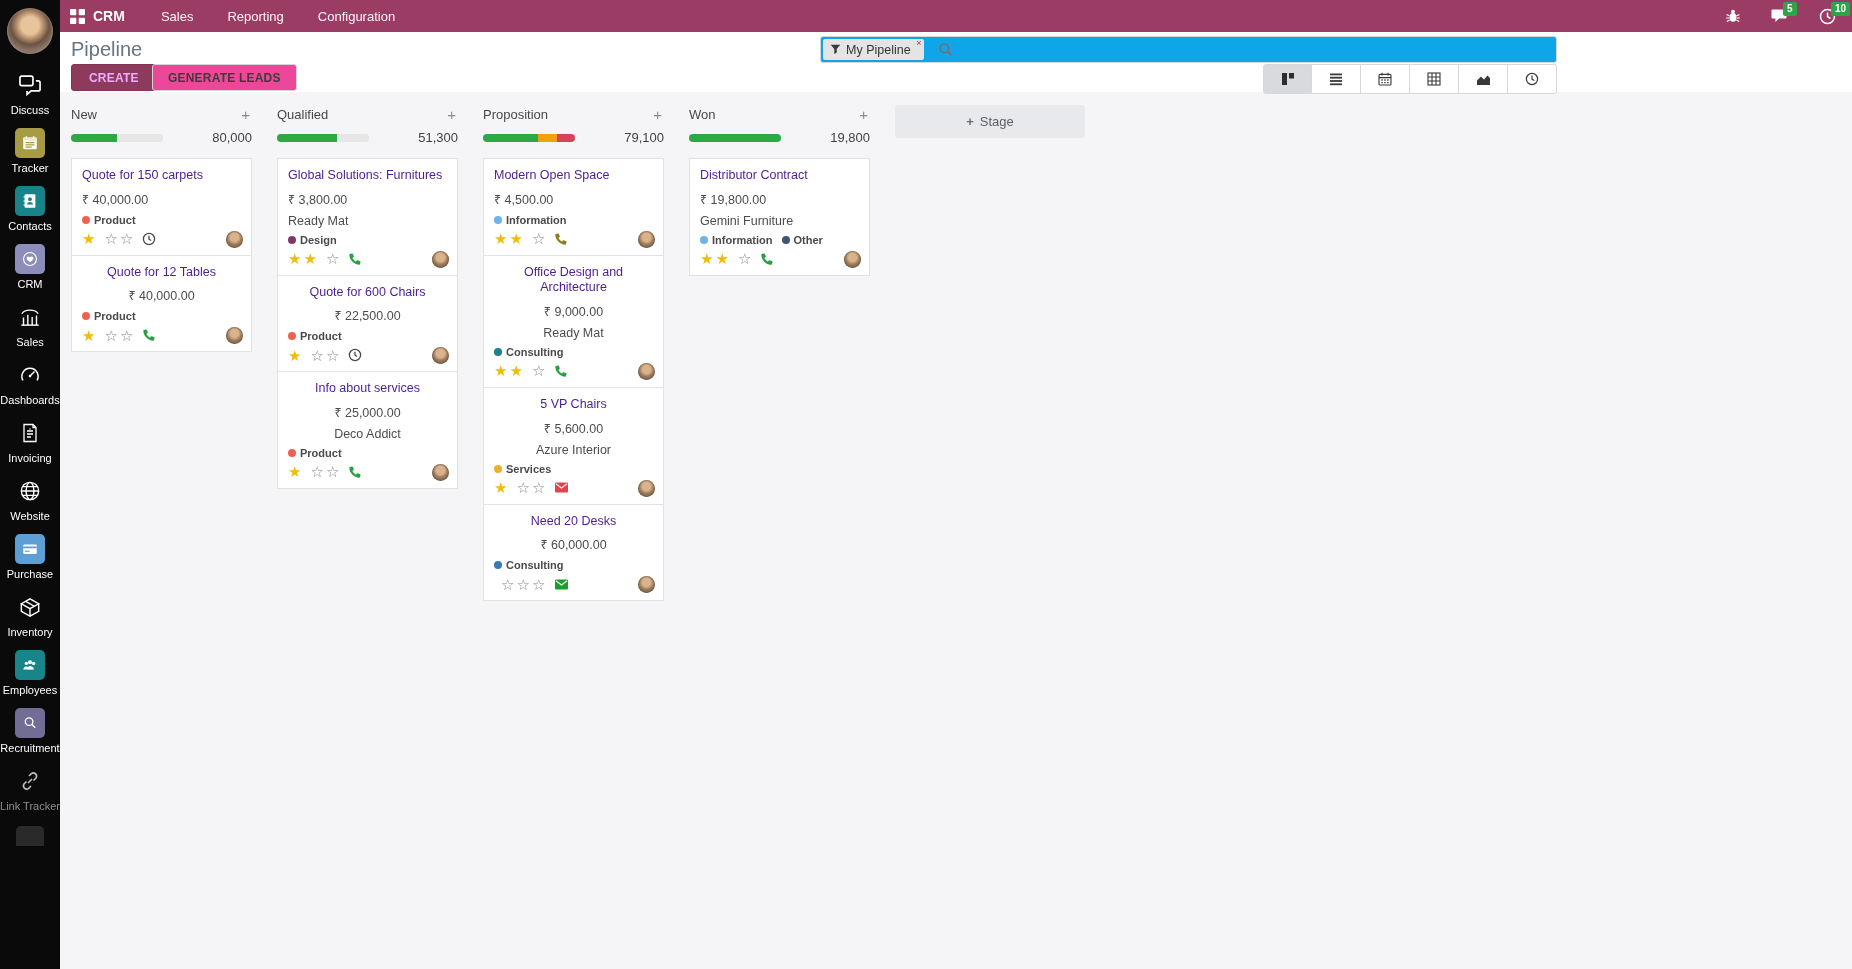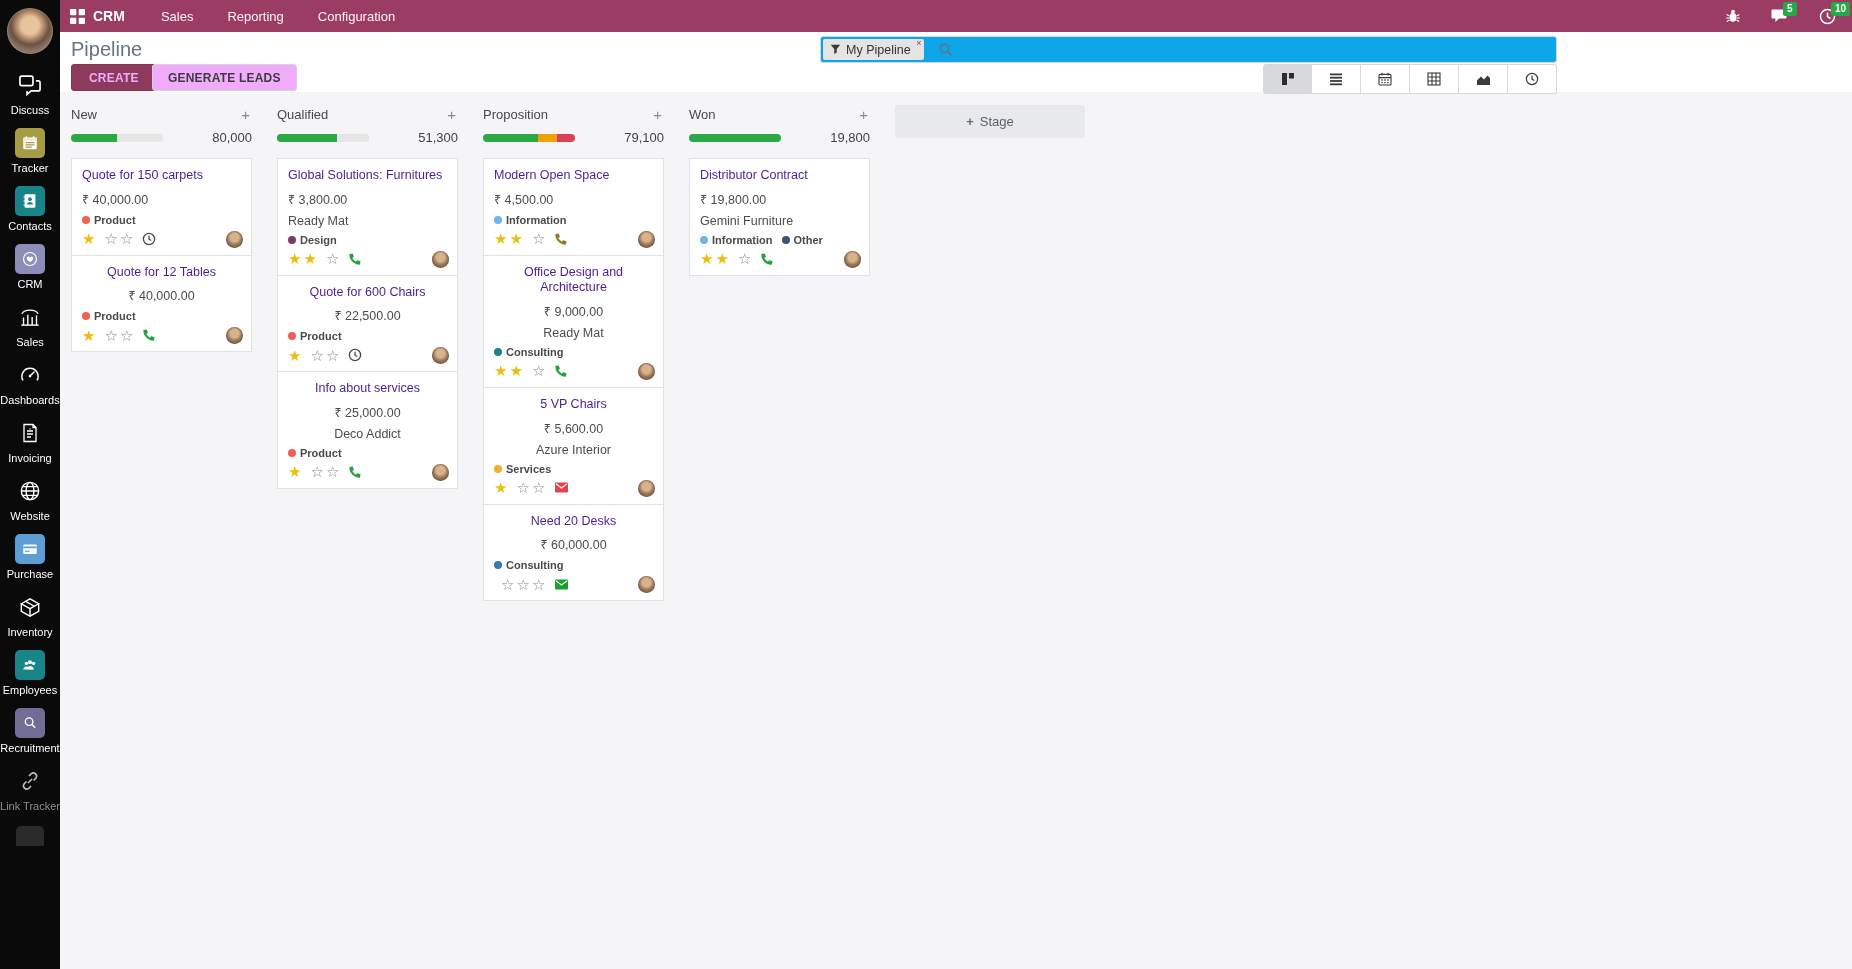--- a/index.html
+++ b/index.html
@@ -44,21 +44,21 @@
   .facet { background:#e4e4e4; border-radius:2px; height:21px; display:flex; align-items:center;
     padding:0 13px 0 7px; position:relative; margin-right:14px; cursor:default; }
   .facet-label { font-size:12.5px; color:#333; margin-left:5px; }
   .facet-x { position:absolute; right:2px; top:0px; font-size:9px; color:#9a3c63; cursor:pointer; line-height:1; }
   .search-input { flex:1; border:none; outline:none; font-size:13px; color:#333; background:transparent; }
   .search-input::placeholder { color:#c9c9c9; }
   .cp-row2 { position:absolute; left:0; top:32px; width:100%; height:28px; }
   .btn-create { position:absolute; left:11px; top:0; height:27px; padding:0 17px; background:#8d3a5d;
     color:#f0abfc; font-size:12px; font-weight:700; border:1px solid #833556; border-radius:3px; cursor:pointer;
     font-family:inherit; letter-spacing:.2px;text-align:right; }
-  .btn-generate { position:absolute; left:92px; top:0; height:27px; padding:0 15px; background:#f0abfc;
+  .btn-generate { position:absolute; left:92px; top:0; height:27px; padding:0 15px; background:#ec4899;
     color:#3c3c3c; font-size:12px; font-weight:700; border:1px solid #d5d5d5; border-radius:3px; cursor:pointer;
     font-family:inherit; letter-spacing:.2px; }
   .filter-group { position:absolute; left:777px; top:0; display:flex; }
   .fbtn { height:29px; background:#fff; border:1px solid #d8d8d8; border-left-width:0; font-size:13px; color:#3a3a3a;
     display:flex; align-items:center; gap:6px; padding:0 17px; cursor:pointer; font-family:inherit; }
   .fbtn:first-child { border-left-width:1px; border-radius:3px 0 0 3px; }
   .fbtn:last-child { border-radius:0 3px 3px 0; }
   .view-switcher { position:absolute; right:295px; top:0; display:flex; }
   .vbtn { width:49px; height:30px; background:#fff; border:1px solid #d8d8d8; border-left-width:0;
     display:flex; align-items:center; justify-content:center; cursor:pointer; color:#3a3a3a; }

